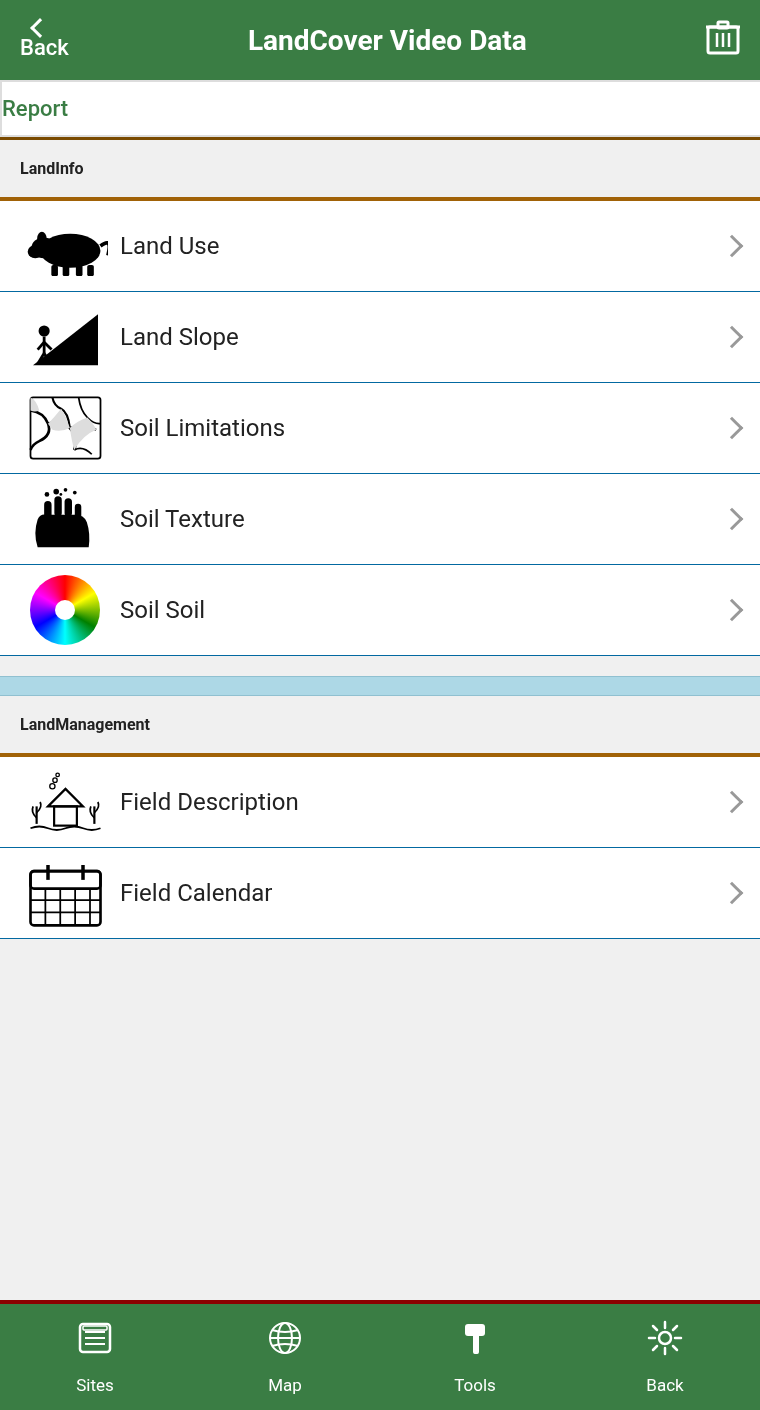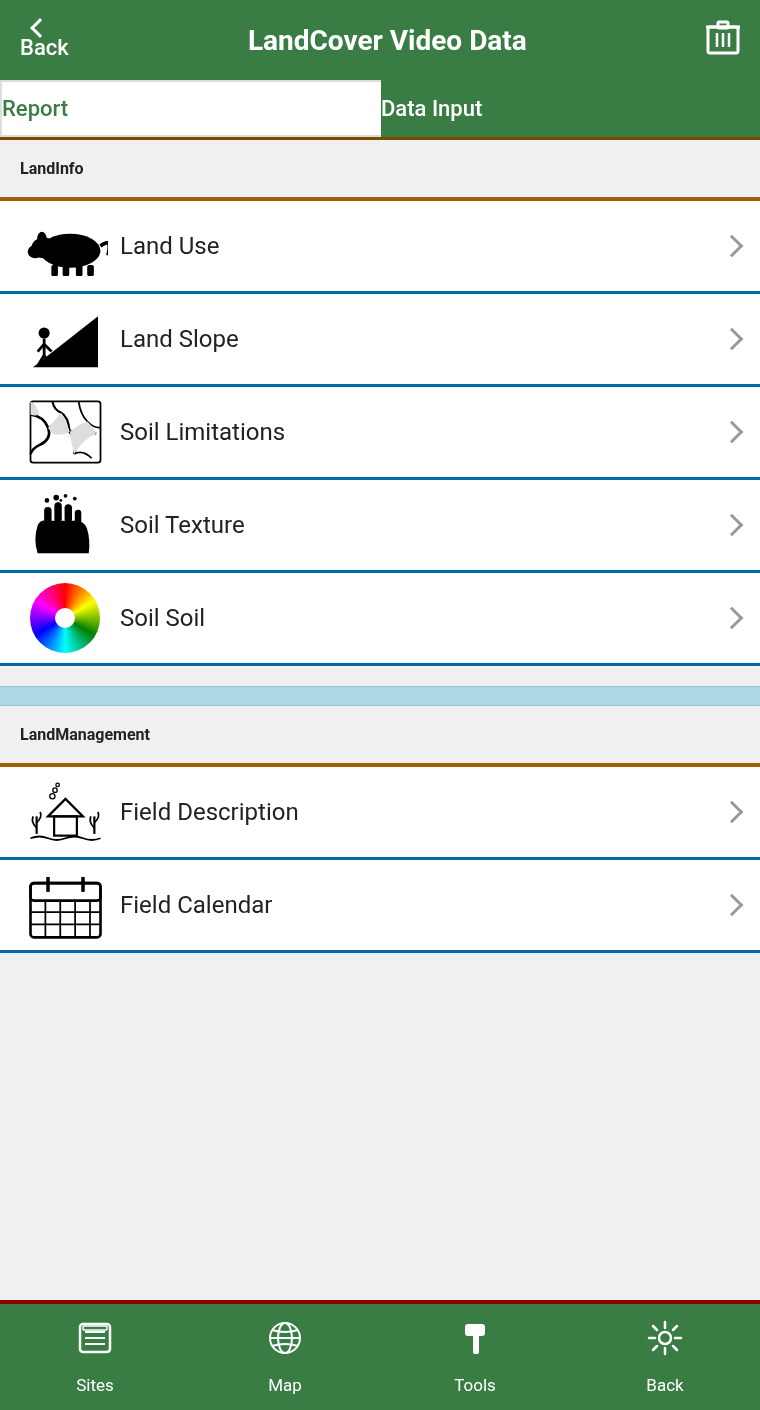--- a/index.html
+++ b/index.html
@@ -93,21 +93,21 @@
       color: #222;
       border-bottom: 4px solid #a16207;
     }
 
     
     .list-item {
       background: white;
       display: flex;
       align-items: center;
       padding: 10px 20px;
-      border-bottom: 3px solid #0369a1;
+      border-bottom: 1px solid #0369a1;
       cursor: pointer;
       min-height: 90px;
     }
 
     .list-item-icon {
       width: 90px;
       height: 70px;
       display: flex;
       align-items: center;
       justify-content: center;
@@ -223,23 +223,20 @@
       <line x1="17" y1="14" x2="17" y2="28" stroke="white" stroke-width="2.5"></line>
       <line x1="23" y1="14" x2="23" y2="28" stroke="white" stroke-width="2.5"></line>
     </svg>
   </div>
 </div>
 
 <div class="tabs">
   <div class="tab tab-report">
     <span>Report</span>
   </div>
-  <div class="tab tab-datainput">
-    <span>Data Input</span>
-  </div>
 </div>
 
 <div class="content-area">
 
   <div class="section-header">
     <span>LandInfo</span>
   </div>
 
   <div class="list-item">
     <div class="list-item-icon">

